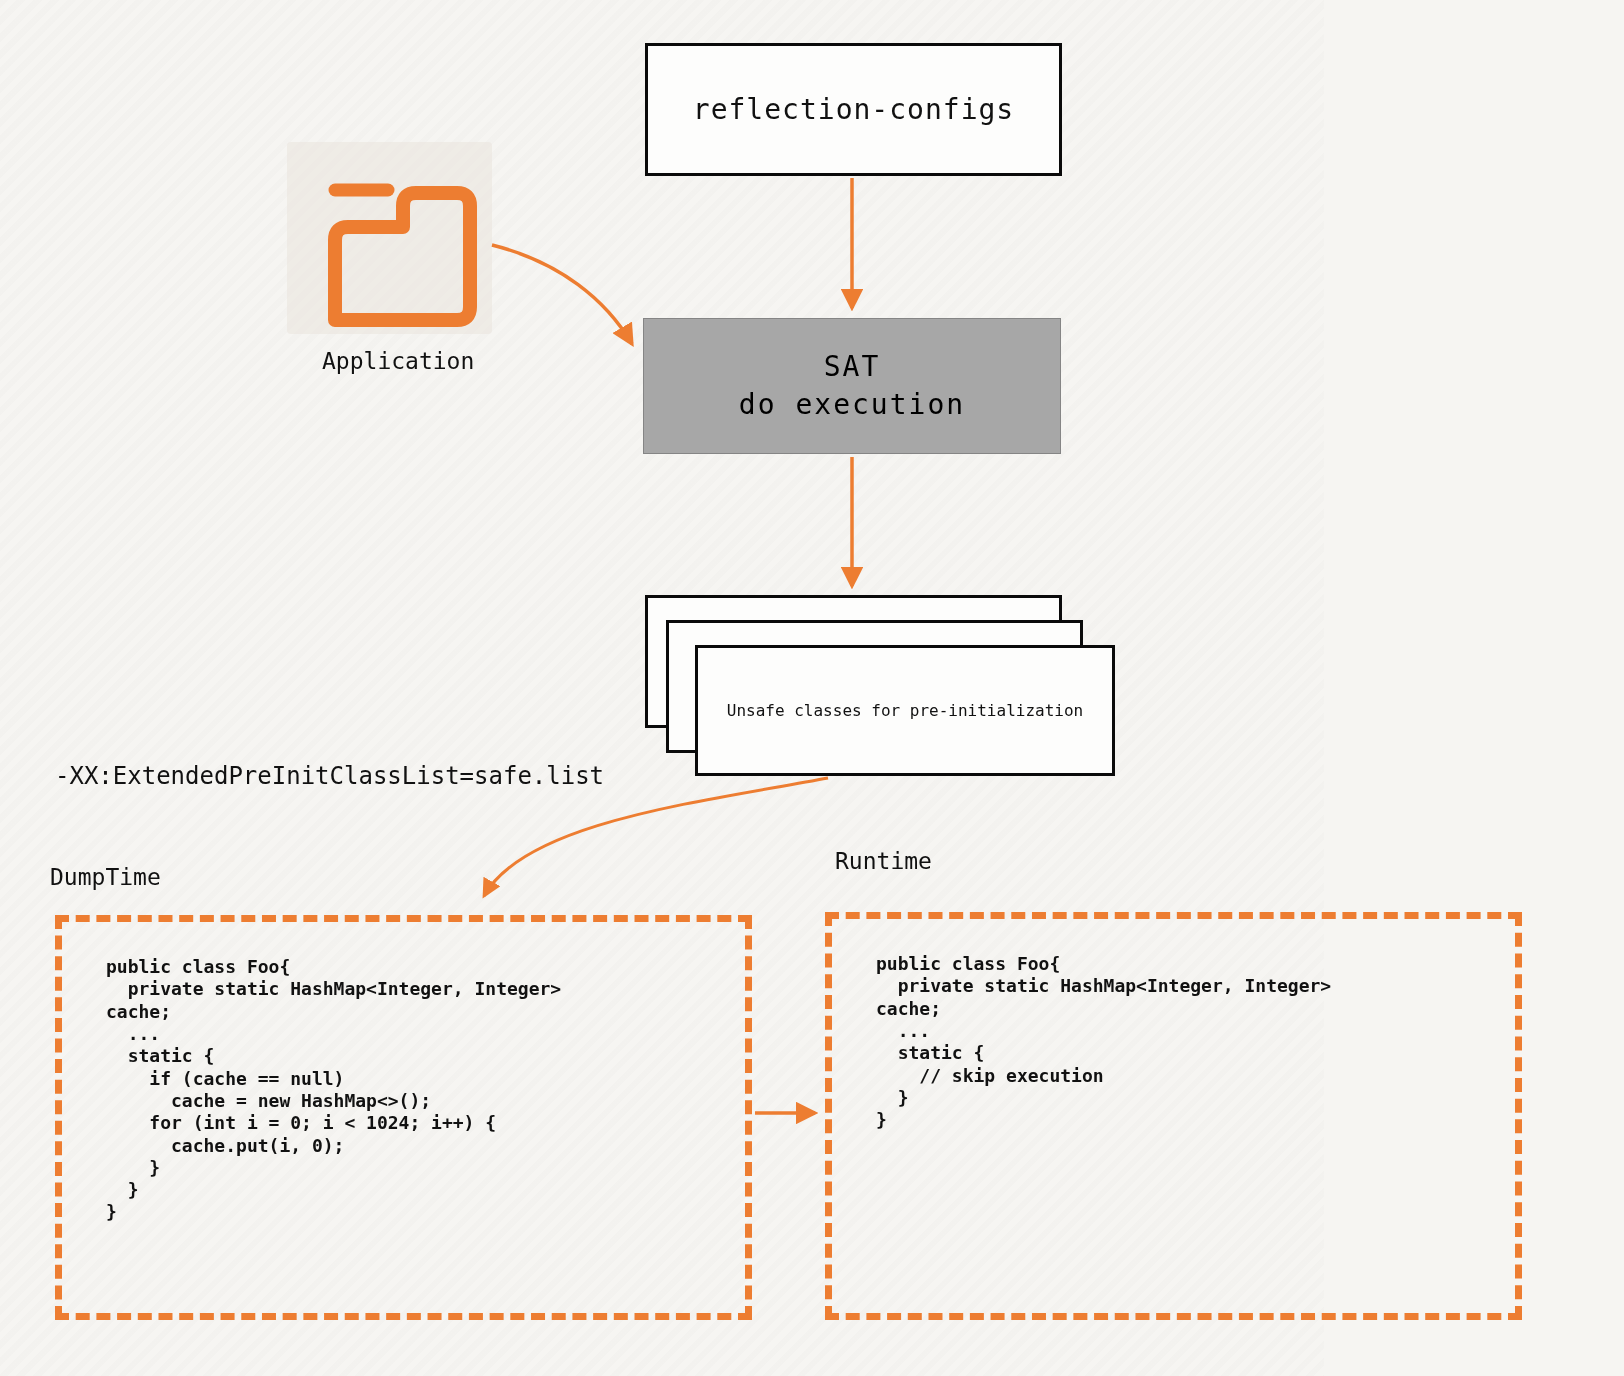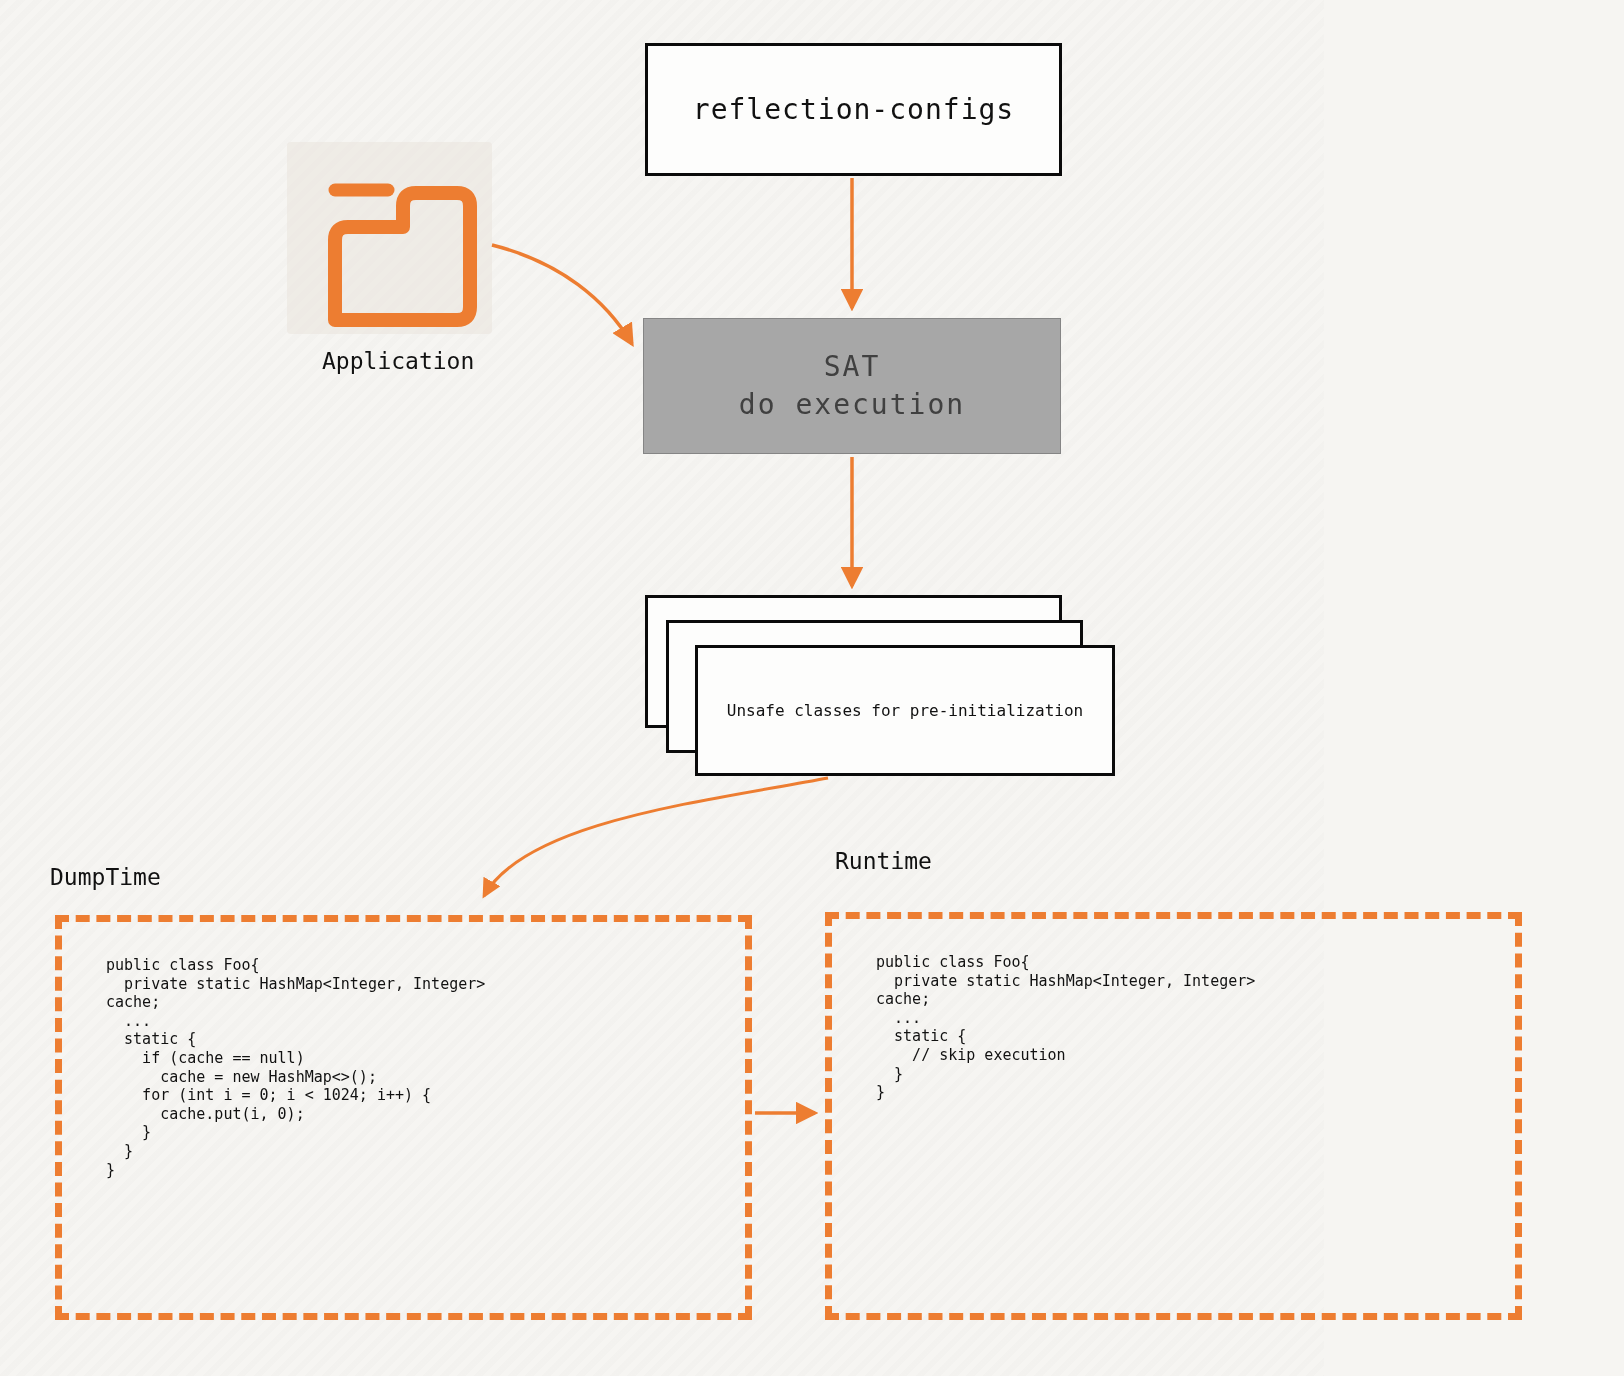--- a/index.html
+++ b/index.html
@@ -26,21 +26,21 @@
     display: flex; align-items: center; justify-content: center;
     text-align: center;
   }
   .node-title { font-size: 28px; letter-spacing: 1px; }
 
   
   .sat-node {
     background: #a7a7a7;
     border: 1px solid #858585;
     display: flex; flex-direction: column; align-items: center; justify-content: center;
-    color: #404040;
+    color: #000000;
     text-align: center;
   }
   .sat-line { font-size: 28px; letter-spacing: 2px; line-height: 1.35; }
 
   
   .sheet {
     background: #fdfdfc;
     border: 3px solid #0a0a0a;
   }
   .sheet-front {
@@ -52,24 +52,25 @@
   .plain-label { font-size: 23px; white-space: nowrap; }
   .flag-label  { font-size: 24px; white-space: nowrap; }
 
   
   .code-panel {
     border: 7px dashed #ED7D31;
     background: transparent;
   }
   .code-panel pre {
     font-family: "DejaVu Sans Mono", "Liberation Mono", monospace;
-    font-size: 15px;
+    font-size: 18px;
     line-height: 1.24;
     white-space: pre;
     padding: 34px 0 0 44px;
+    font-weight: bold;
   }
 
   .faint-patch {
     background: rgba(234,228,221,0.55);
     border-radius: 4px;
   }
 
   svg.overlay { position: absolute; left: 0; top: 0; pointer-events: none; }
 </style>
 </head>
@@ -94,20 +95,21 @@
     <div class="sat-line">SAT</div>
     <div class="sat-line">do execution</div>
   </div>
 
   <div class="abs sheet" style="left:645px; top:595px; width:417px; height:133px;"></div>
   <div class="abs sheet" style="left:666px; top:620px; width:417px; height:133px;"></div>
   <div class="abs sheet sheet-front" style="left:695px; top:645px; width:420px; height:131px;">
     <span class="sheet-label">Unsafe classes for pre-initialization</span>
   </div>
 
+  <div class="abs flag-label" style="left:55px; top:762px;">-XX:ExtendedPreInitClassList=safe.list</div>
 
   <div class="abs plain-label" style="left:50px; top:864px;">DumpTime</div>
 
   <div class="abs plain-label" style="left:835px; top:848px;">Runtime</div>
 
   <div class="abs code-panel" style="left:55px; top:915px; width:697px; height:405px;">
     <pre>public class Foo{
   private static HashMap&lt;Integer, Integer&gt;
 cache;
   ...

